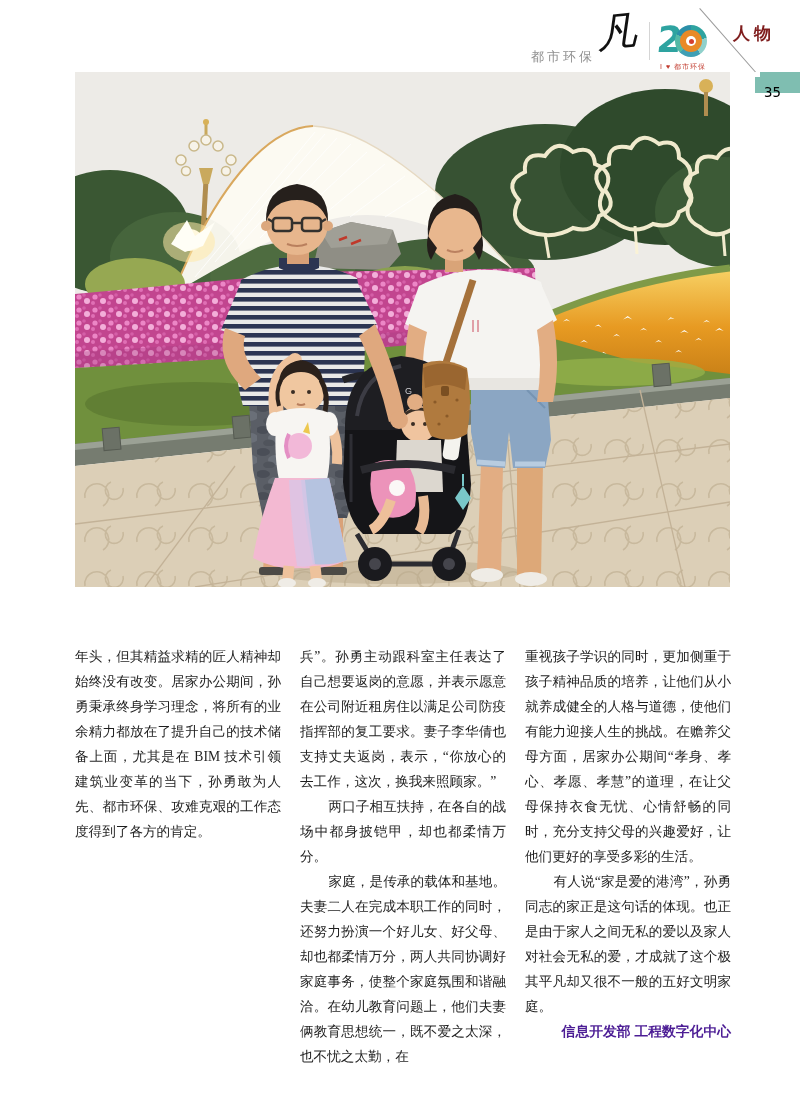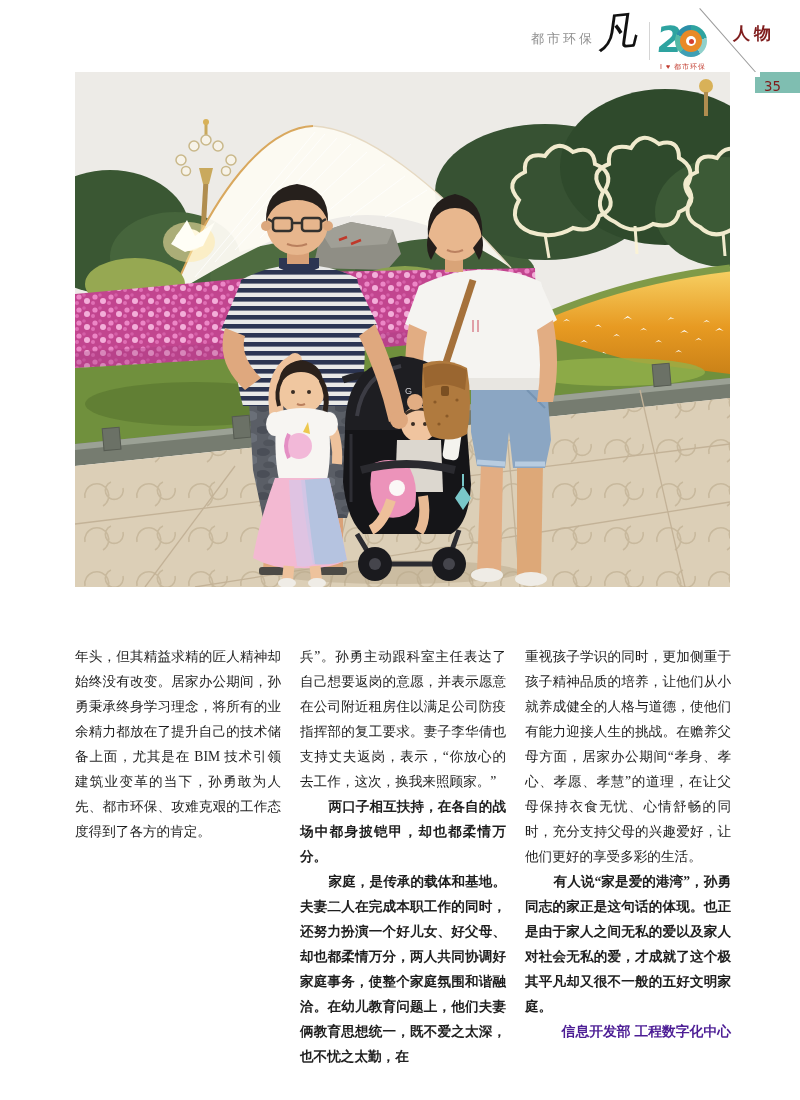--- a/index.html
+++ b/index.html
@@ -1,47 +1,47 @@
 <!DOCTYPE html>
 <html><head>
 <meta charset="utf-8">
 <style>
   html,body{margin:0;padding:0;background:#9a9a9a;}
   .page{position:relative;width:800px;height:1100px;background:#ffffff;overflow:hidden;
         font-family:"Liberation Sans","DejaVu Sans",sans-serif;}
   
-  .brand-text{position:absolute;left:531px;top:30px;font-size:13px;letter-spacing:3px;color:#8f8f8f;}
+  .brand-text{position:absolute;left:531px;top:48px;font-size:13px;letter-spacing:3px;color:#8f8f8f;}
   .brand-mark{position:absolute;left:596px;top:12px;font-size:40px;color:#111;
               font-family:"DejaVu Serif","Liberation Serif",serif;font-style:italic;
               transform:rotate(-6deg);line-height:1;}
   .hdr-divider{position:absolute;left:649px;top:22px;width:1px;height:38px;background:#d5d5d5;}
   .logo20{position:absolute;left:657px;top:22px;width:52px;height:48px;}
   .logo-digit{position:absolute;left:0;top:0;font-size:36px;font-weight:bold;color:#2ea3a0;
               font-family:"DejaVu Sans","Liberation Sans",sans-serif;line-height:1;transform:skewX(-6deg);}
   .logo-ring{position:absolute;left:18px;top:3px;width:32px;height:32px;border-radius:50%;
              background:conic-gradient(#2ea3a0 0 22%,#8fd0cb 22% 40%,#3f9fb5 40% 62%,#55b9a6 62% 82%,#2b8fa8 82% 100%);}
   .logo-ring .inner{position:absolute;left:5px;top:5px;width:22px;height:22px;border-radius:50%;background:#e98a27;}
   .logo-ring .core{position:absolute;left:11px;top:11px;width:10px;height:10px;border-radius:50%;background:#fff;}
   .logo-ring .dot{position:absolute;left:13.5px;top:13.5px;width:5px;height:5px;border-radius:50%;background:#d43f2f;}
   .logo-tagline{position:absolute;left:-2px;top:40px;width:56px;text-align:center;font-size:7px;color:#c23b2e;letter-spacing:1px;}
   .diag-line{position:absolute;left:700px;top:8px;width:87px;height:1px;background:#9a9a9a;
              transform-origin:0 0;transform:rotate(48.8deg);}
   .section-label{position:absolute;left:733px;top:22px;font-size:17px;font-weight:bold;color:#7f1d1d;letter-spacing:4px;}
   .page-badge{position:absolute;left:755px;top:72px;width:45px;height:21px;background:#7fbeb1;}
   .page-badge .sq{position:absolute;left:0;top:0;width:5px;height:5px;background:#ffffff;}
-  .page-badge .num{position:absolute;left:9px;top:6px;font-size:14px;color:#7f1d1d;
+  .page-badge .num{position:absolute;left:9px;top:12px;font-size:14px;color:#000000;
                    font-family:"DejaVu Sans Mono","Liberation Mono",monospace;}
   
   .photo{position:absolute;left:75px;top:72px;width:655px;height:515px;}
   
   .article{position:absolute;left:75px;top:644px;width:658px;display:flex;gap:19px;}
   .col{width:206px;font-size:13.6px;line-height:25px;text-align:justify;color:#1e1e1e;
        font-family:"Liberation Serif","DejaVu Serif",serif;}
   .col p{margin:0;}
-  .col p.ind{text-indent:2.1em;font-weight:bold;}
+  .col p.ind{text-indent:2.1em;}
   .byline{font-weight:bold;text-align:right;font-size:13.8px;line-height:25px;color:#4c1d95;
           font-family:"Liberation Sans","DejaVu Sans",sans-serif;}
 </style>
 </head>
 <body>
 
 <div class="page">
 
   <div class="brand-text">都市环保</div>
   <div class="brand-mark">凡</div>

